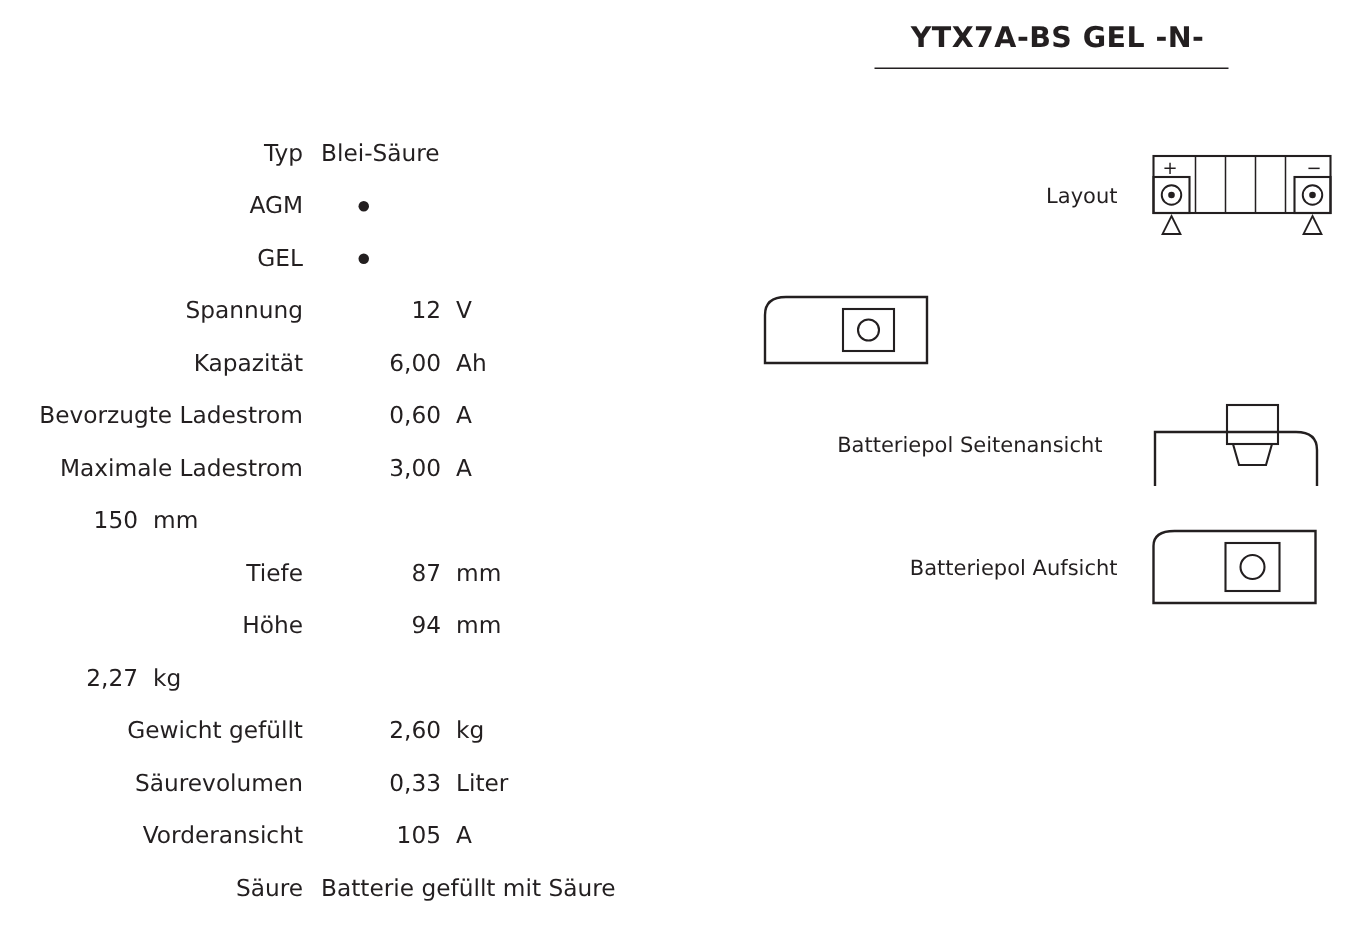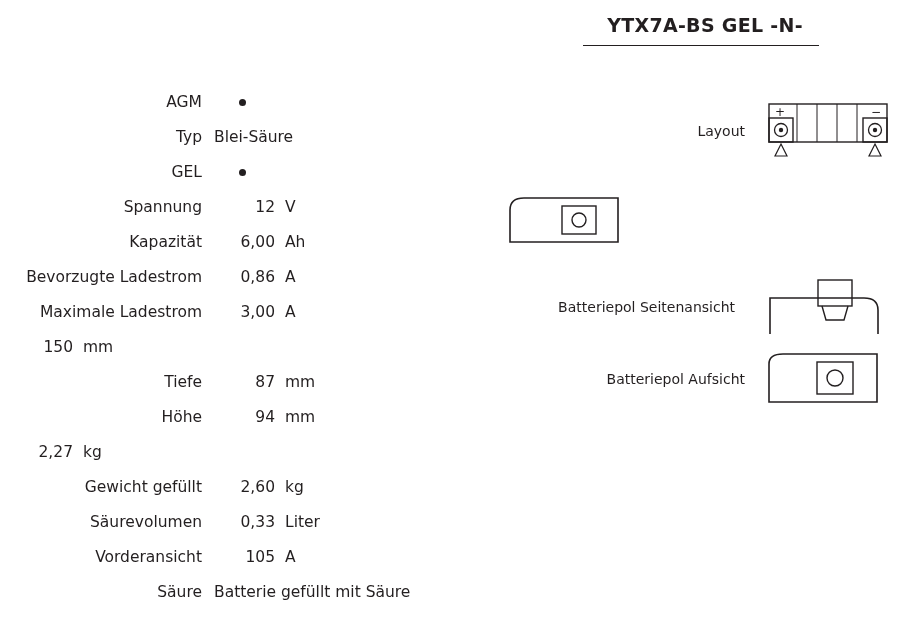--- a/index.html
+++ b/index.html
@@ -52,21 +52,21 @@
     width: 202px;
     text-align: right;
     font-size: 15.5px;
     padding-right: 0px;
     white-space: nowrap;
   }
   .spec-value {
     width: 68px;
     text-align: right;
     font-size: 15.5px;
-    padding-left: 5px;
+    padding-left: 24px;
     white-space: nowrap;
   }
   .spec-unit {
     padding-left: 10px;
     font-size: 15.5px;
     text-align: left;
     white-space: nowrap;
   }
   .spec-value.dot {
     text-align: center;
@@ -104,42 +104,42 @@
     white-space: nowrap;
   }
   .diag-art {
     width: 140px;
     height: 70px;
     position: relative;
   }
 
   #row-layout { top: 96px; }
   #row-front  { top: 180px; }
-  #row-side   { top: 272px; gap: 11px; }
+  #row-side   { top: 262px; gap: 11px; }
   #row-top    { top: 344px; }
 
   svg { display: block; }
 </style>
 </head>
 <body>
 
 <div id="title">YTX7A-BS GEL -N-</div>
 <div id="title-underline"></div>
 
 <div id="spec-table">
 
   <div class="spec-row">
+    <div class="spec-label">Typ</div>
+    <div class="spec-value text-left">Blei-Säure</div>
+    <div class="spec-unit"></div>
+  </div>
+
+  <div class="spec-row">
     <div class="spec-label">AGM</div>
     <div class="spec-value dot"><span class="dotmark"></span></div>
-    <div class="spec-unit"></div>
-  </div>
-
-  <div class="spec-row">
-    <div class="spec-label">Typ</div>
-    <div class="spec-value text-left">Blei-Säure</div>
     <div class="spec-unit"></div>
   </div>
 
   <div class="spec-row">
     <div class="spec-label">GEL</div>
     <div class="spec-value dot"><span class="dotmark"></span></div>
     <div class="spec-unit"></div>
   </div>
 
   <div class="spec-row">
@@ -149,21 +149,21 @@
   </div>
 
   <div class="spec-row">
     <div class="spec-label">Kapazität</div>
     <div class="spec-value">6,00</div>
     <div class="spec-unit">Ah</div>
   </div>
 
   <div class="spec-row">
     <div class="spec-label">Bevorzugte Ladestrom</div>
-    <div class="spec-value">0,86</div>
+    <div class="spec-value">0,60</div>
     <div class="spec-unit">A</div>
   </div>
 
   <div class="spec-row">
     <div class="spec-label">Maximale Ladestrom</div>
     <div class="spec-value">3,00</div>
     <div class="spec-unit">A</div>
   </div>
 
   <div class="spec-row">

